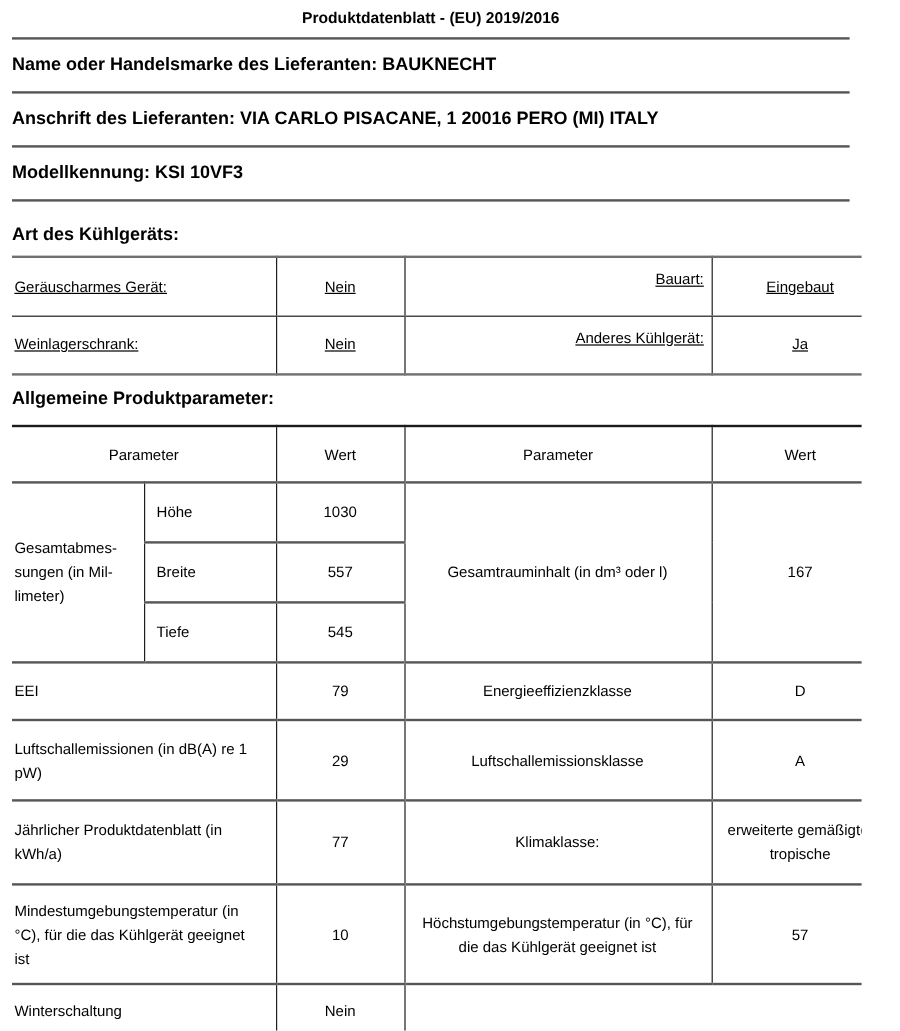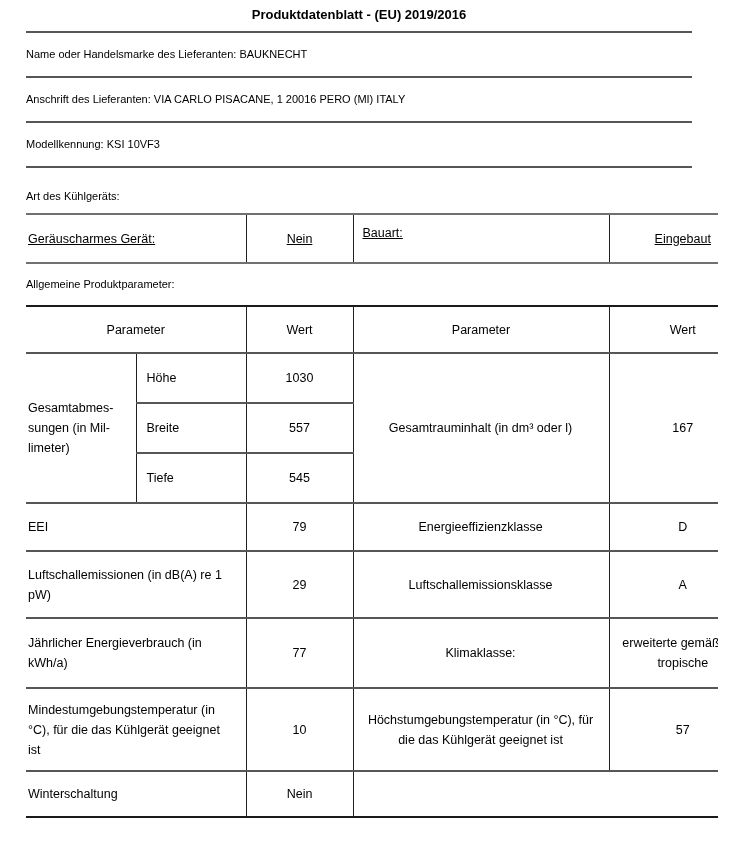--- a/index.html
+++ b/index.html
@@ -7,37 +7,37 @@
     padding: 0;
     background: #ffffff;
     color: #000000;
     font-family: "Liberation Sans", sans-serif;
   }
   .page {
     width: 718px;
     height: 859px;
     background: #ffffff;
     box-sizing: border-box;
-    padding: 0 26px;
+    padding: 0 10px;
     overflow: hidden;
   }
   .doc-title {
     text-align: center;
     font-weight: bold;
     font-size: 13px;
     line-height: 16px;
     padding: 7px 0 8px 0;
   }
   .rule {
     border-top: 2px solid #565656;
     height: 0;
   }
   .section-line {
-    font-weight: normal;
-    font-size: 11px;
+    font-weight: bold;
+    font-size: 15px;
     line-height: 16px;
     padding: 13px 0 14px 0;
   }
   .section-line.tight-art {
     padding: 8px 0 9px 0;
     margin-top: 12px;
   }
   .section-line.tight-allg {
     padding: 12px 0 13px 0;
   }
@@ -57,21 +57,21 @@
   .type-table {
     border-top: 2px solid #707070;
     border-bottom: 2px solid #707070;
     text-decoration: underline;
   }
   .type-table tr { height: 49px; }
   .type-table tr.row-divided td { border-bottom: 1px solid #1f1f1f; }
   .type-table td.vline { border-left: 1px solid #1f1f1f; }
   .type-table td.param-a { text-align: left; padding-left: 2px; padding-right: 6px; }
   .type-table td.param-b {
-    text-align: left;
+    text-align: right;
     vertical-align: top;
     padding: 8px 6px 0 9px;
   }
   .type-table td.val { text-align: center; }
   
   .params-table {
     border-top: 2px solid #1a1a1a;
     border-bottom: 2px solid #1a1a1a;
   }
   .params-table td { border-bottom: 2px solid #565656; }
@@ -121,20 +121,26 @@
         <col style="width:256px">
         <col style="width:147px">
     </colgroup>
     <tbody>
         <tr class="row-divided">
       <td class="param-a">Geräuscharmes Gerät:</td>
       <td class="val vline">Nein</td>
       <td class="param-b vline">Bauart:</td>
       <td class="val vline">Eingebaut</td>
     </tr>
+    <tr>
+      <td class="param-a">Weinlagerschrank:</td>
+      <td class="val vline">Nein</td>
+      <td class="param-b vline">Anderes Kühlgerät:</td>
+      <td class="val vline">Ja</td>
+    </tr>
   </tbody>
     </table>
 
   <div class="section-line tight-allg">Allgemeine Produktparameter:</div>
 
   <table class="params-table">
     <colgroup>
       <col style="width:110px">
         <col style="width:110px">
         <col style="width:107px">
@@ -171,21 +177,21 @@
       <td class="param-b vline">Energieeffizienzklasse</td>
       <td class="val vline">D</td>
     </tr>
     <tr class="row-noise">
       <td colspan="2" class="param-a">Luftschallemissionen (in dB(A) re 1 pW)</td>
       <td class="val vline">29</td>
       <td class="param-b vline">Luftschallemissionsklasse</td>
       <td class="val vline">A</td>
     </tr>
     <tr class="row-energy">
-      <td colspan="2" class="param-a">Jährlicher Energieverbrauch (in kWh/a)</td>
+      <td colspan="2" class="param-a">Jährlicher Produktdatenblatt (in kWh/a)</td>
       <td class="val vline">77</td>
       <td class="param-b vline">Klimaklasse:</td>
       <td class="val vline">erweiterte gemäßigte/ tropische</td>
     </tr>
     <tr class="row-temp">
       <td colspan="2" class="param-a">Mindestumgebungstemperatur (in °C), für die das Kühlgerät geeignet ist</td>
       <td class="val vline">10</td>
       <td class="param-b vline">Höchstumgebungstemperatur (in °C), für die das Kühlgerät geeignet ist</td>
       <td class="val vline">57</td>
     </tr>

